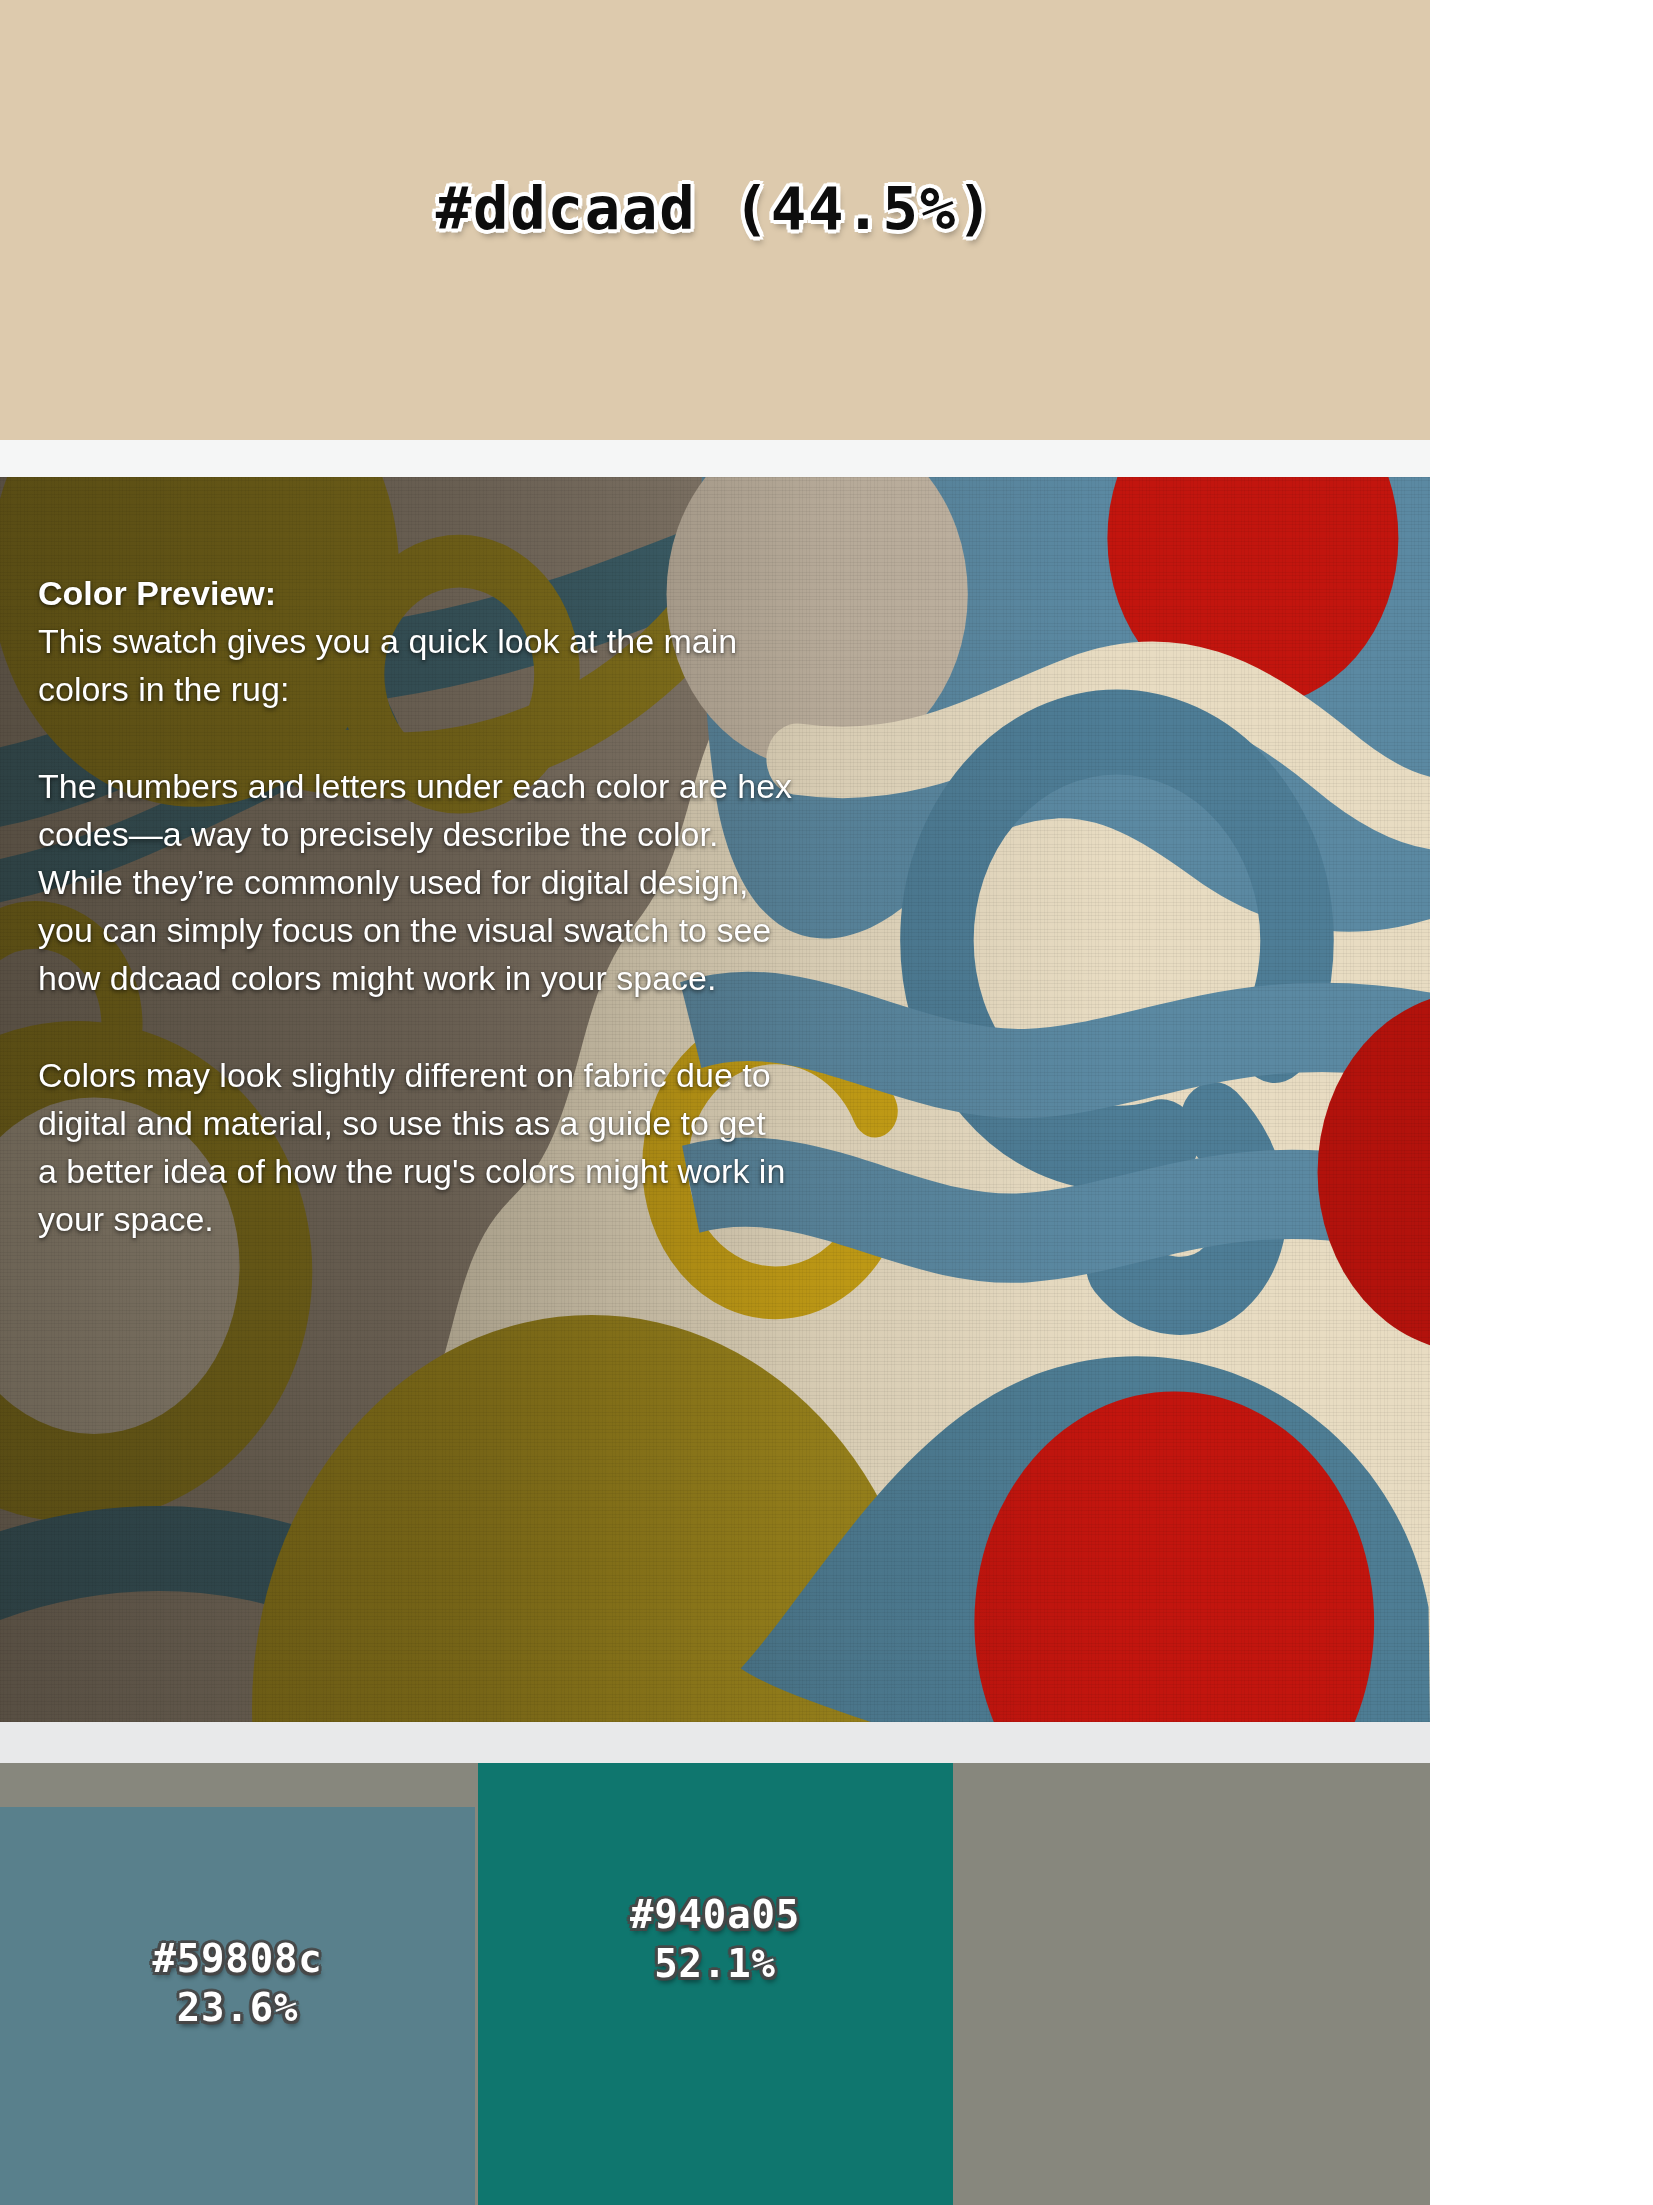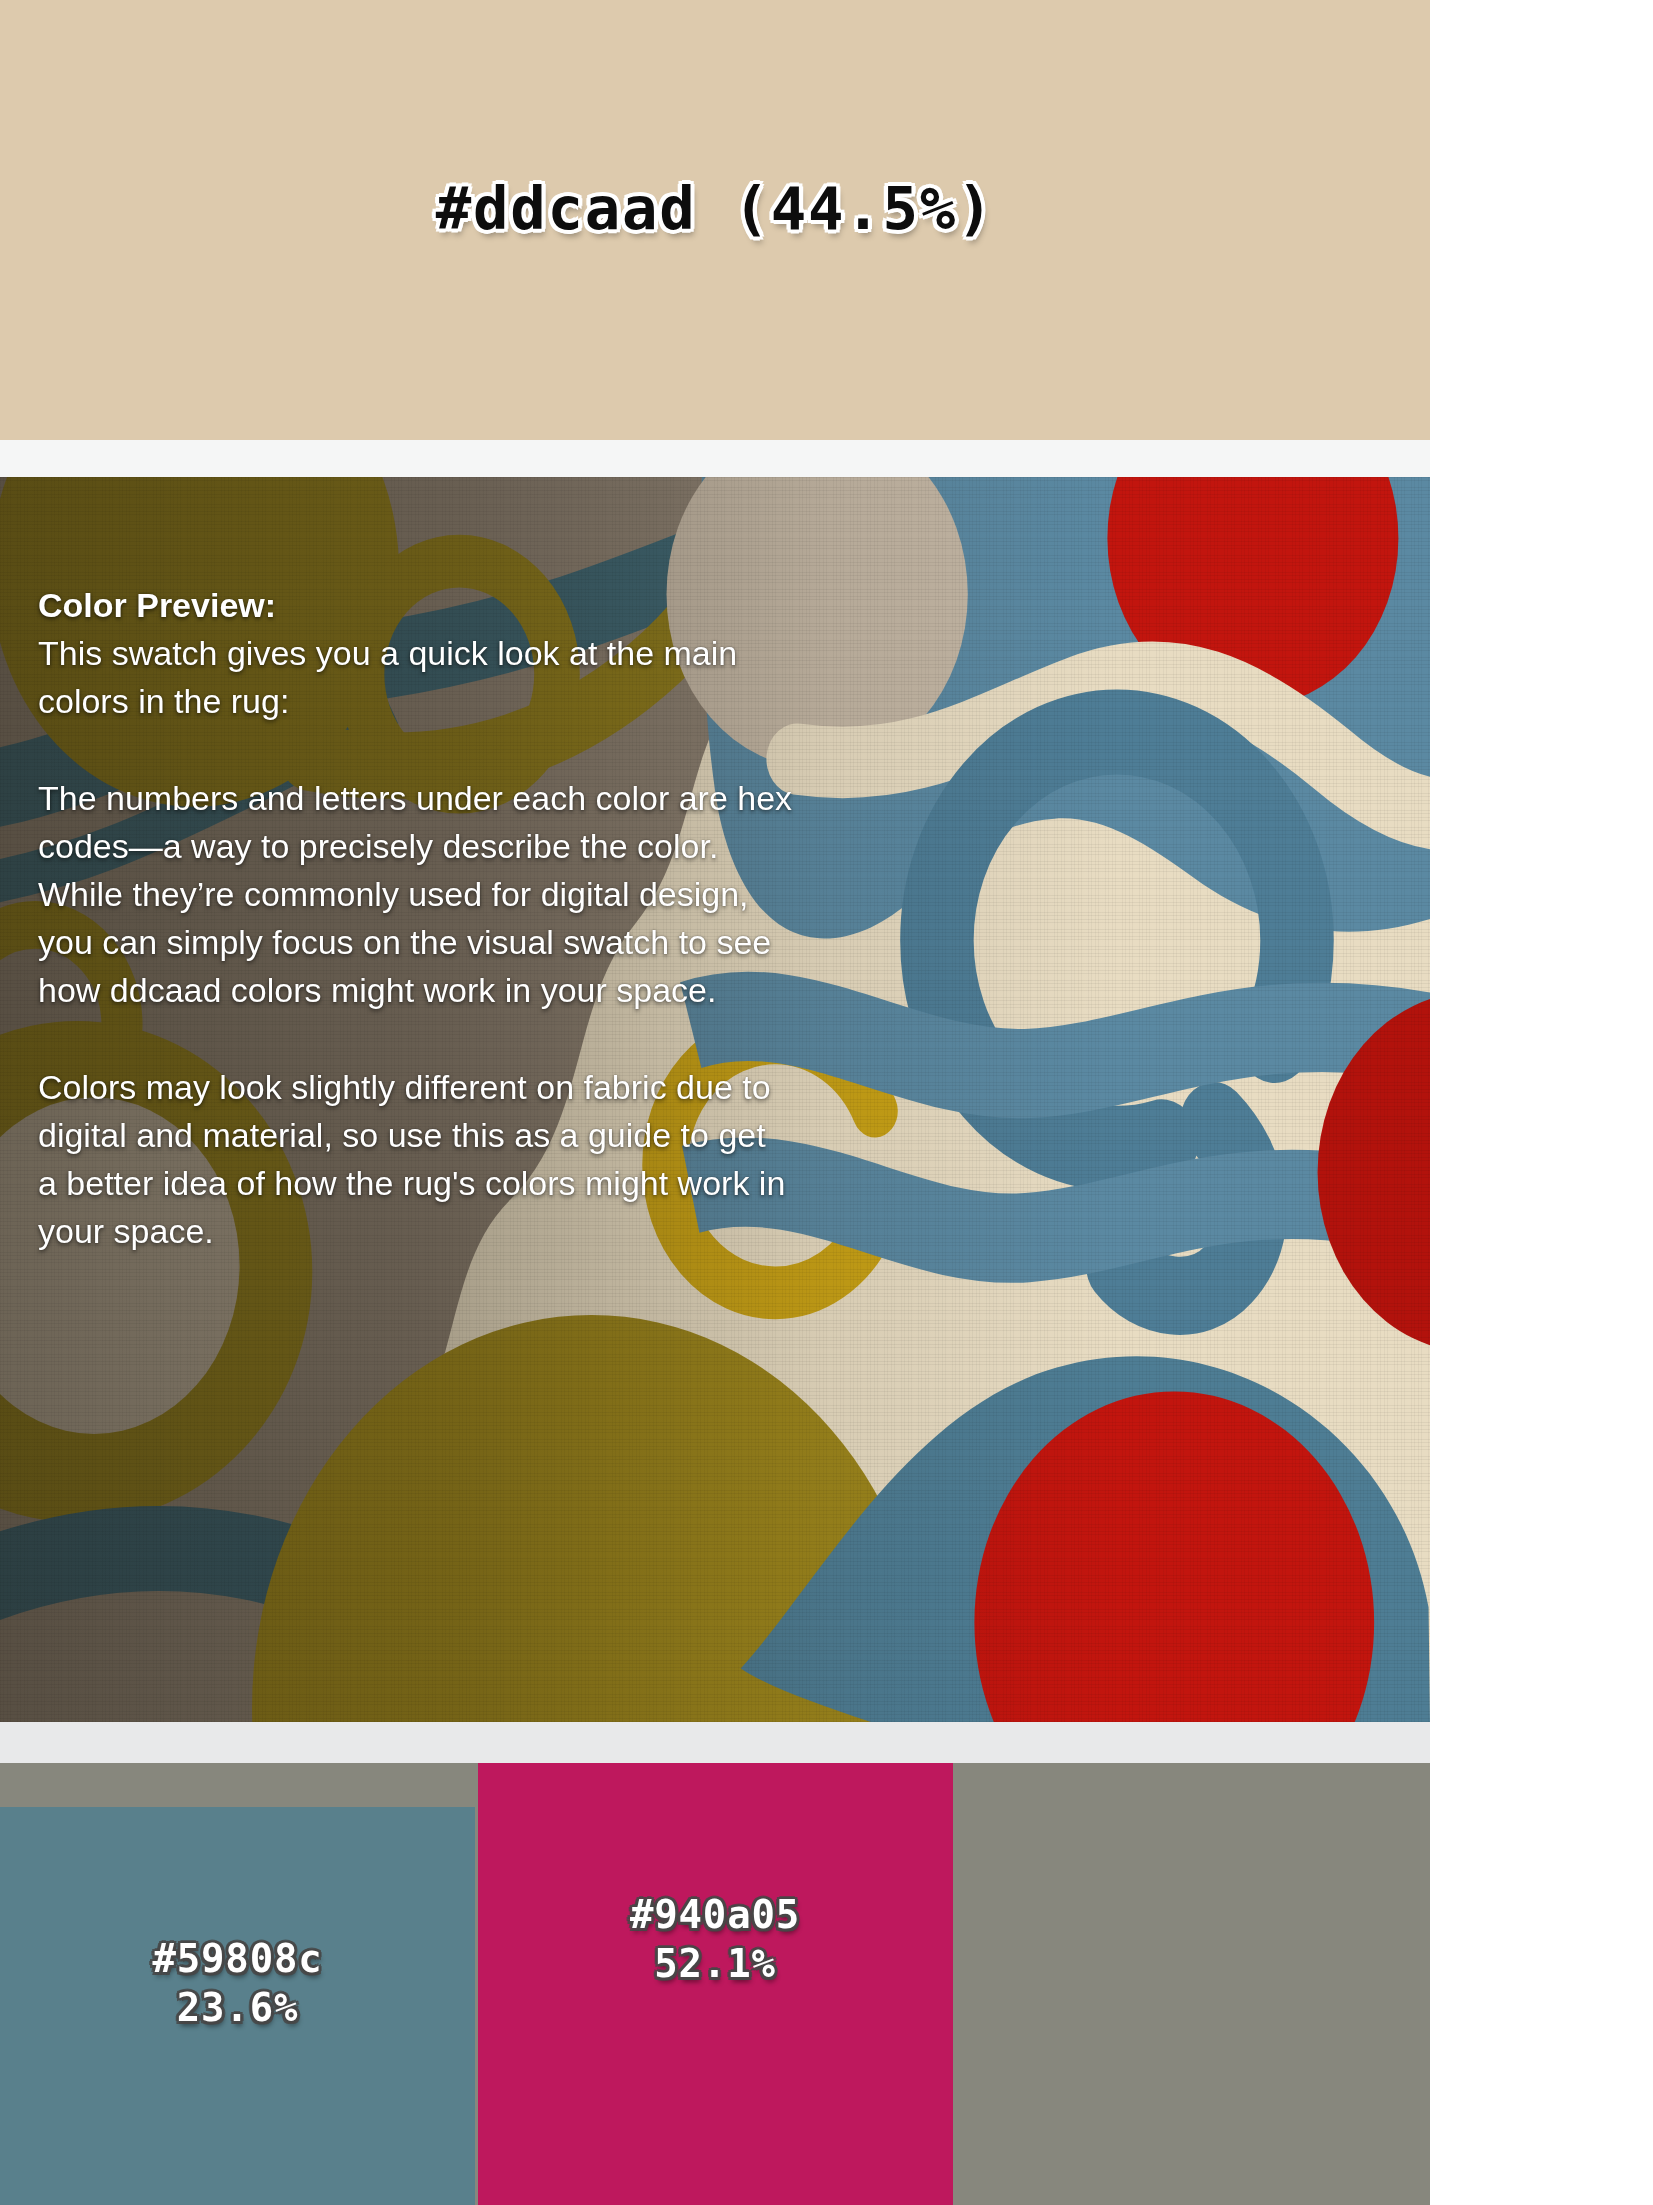--- a/index.html
+++ b/index.html
@@ -41,21 +41,21 @@
   .rug svg{position:absolute;inset:0;width:100%;height:100%;display:block;}
   .rug .texture{
     position:absolute;inset:0;
     background:
       repeating-linear-gradient(0deg, rgba(0,0,0,0.05) 0 0.8px, transparent 0.8px 3.4px),
       repeating-linear-gradient(90deg, rgba(0,0,0,0.04) 0 0.8px, transparent 0.8px 3.4px);
     pointer-events:none;
   }
   .rug-overlay{
     position:absolute;
-    left:38px;top:104px;
+    left:38px;top:92px;
     width:756px;
     color:#ffffff;
     font-size:34px;
     line-height:48px;
     text-shadow:0 1.7px 4.2px rgba(0,0,0,0.55), 0 0 1.7px rgba(0,0,0,0.35);
   }
   .rug-overlay p{margin:0 0 49px 0;}
   .rug-overlay strong{font-weight:bold;}
   .rug-overlay strong.own-line{display:block;}
 
@@ -71,21 +71,21 @@
     display:flex;flex-direction:column;align-items:center;
     padding-top:127px;
     font-family:"DejaVu Sans Mono", monospace;
     font-weight:bold;
     font-size:39px;
     line-height:49px;
     letter-spacing:0.8px;
   }
   .swatch.s-yellow{background:#d9ae13;}
   .swatch.s-blue{background:#59808c;margin-top:44px;}
-  .swatch.s-red{background:#be185d;}
+  .swatch.s-red{background:#0f766e;}
   .swatch.dark-text{
     color:#0d0d0d;
     text-shadow:
       -2.5px -2.5px 0 #fff, 2.5px -2.5px 0 #fff, -2.5px 2.5px 0 #fff, 2.5px 2.5px 0 #fff,
       0 -3.4px 0 #fff, 0 3.4px 0 #fff, -3.4px 0 0 #fff, 3.4px 0 0 #fff,
       1.7px 5.1px 5.1px rgba(0,0,0,0.35);
   }
   .swatch.light-text{
     color:#ffffff;
     text-shadow:

